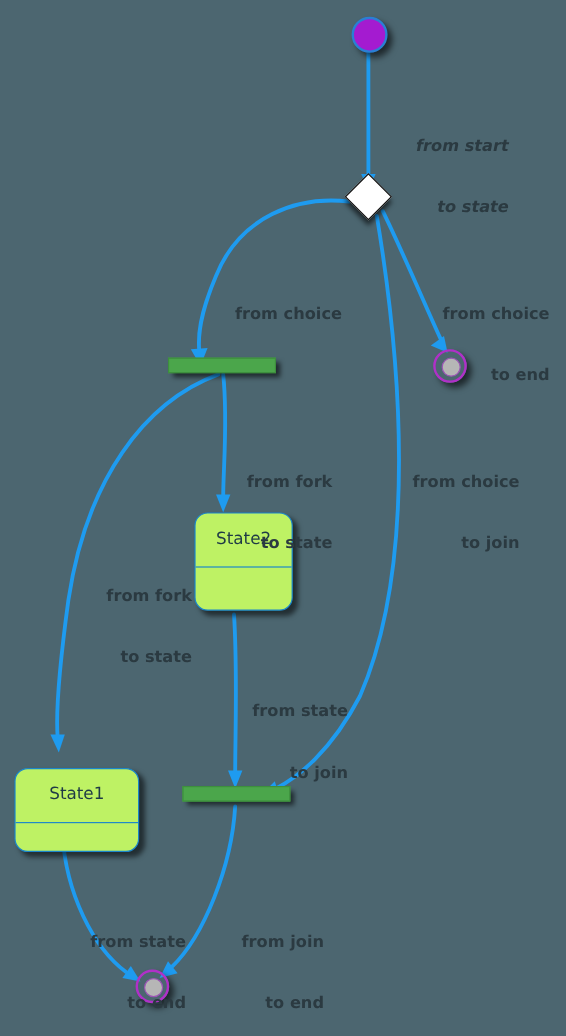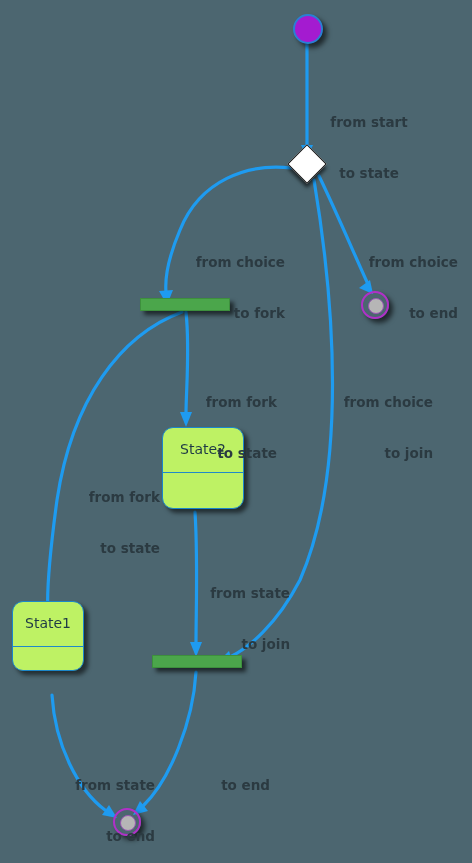--- a/index.html
+++ b/index.html
@@ -166,39 +166,38 @@
     <div class="end-inner" style="left:5px; top:5px; width:14px; height:14px;"></div>
   </div>
 
   <div class="bar" style="left:140px; top:298px; width:88px; height:11px;"></div>
 
   <div class="state-box" style="left:162px; top:427px; width:82px; height:82px;">
     <div class="state-title">State2</div>
     <div class="state-divider"></div>
   </div>
 
-  <div class="state-box" style="left:12px; top:601px; width:72px; height:70px;">
+  <div class="state-box" style="left:12px; top:640px; width:104px; height:70px;">
     <div class="state-title">State1</div>
     <div class="state-divider"></div>
   </div>
 
   <div class="bar" style="left:152px; top:655px; width:88px; height:11px;"></div>
 
   <div class="node-circle end-outer" style="left:113px; top:808px; width:28px; height:28px;">
     <div class="end-inner" style="left:5px; top:5px; width:14px; height:14px;"></div>
   </div>
 
-  <div class="edge-label" style="left:314px; top:80px; width:110px; text-align:center;">
+  <div class="edge-label" style="left:314px; top:80px; width:110px; text-align:right;font-style:italic;">
     <div>from start</div>
     <div>to state</div>
   </div>
 
   <div class="edge-label" style="left:180px; top:220px; width:105px;">
     <div>from choice</div>
-    <div>to fork</div>
   </div>
 
   <div class="edge-label" style="left:353px; top:220px; width:105px;">
     <div>from choice</div>
     <div>to end</div>
   </div>
 
   <div class="edge-label" style="left:328px; top:360px; width:105px;">
     <div>from choice</div>
     <div>to join</div>
@@ -218,16 +217,17 @@
     <div>from state</div>
     <div>to join</div>
   </div>
 
   <div class="edge-label" style="left:50px; top:743px; width:105px;">
     <div>from state</div>
     <div>to end</div>
   </div>
 
   <div class="edge-label" style="left:165px; top:743px; width:105px;">
+    <div>from join</div>
     <div>to end</div>
   </div>
 
 </div>
 
 </body></html>

